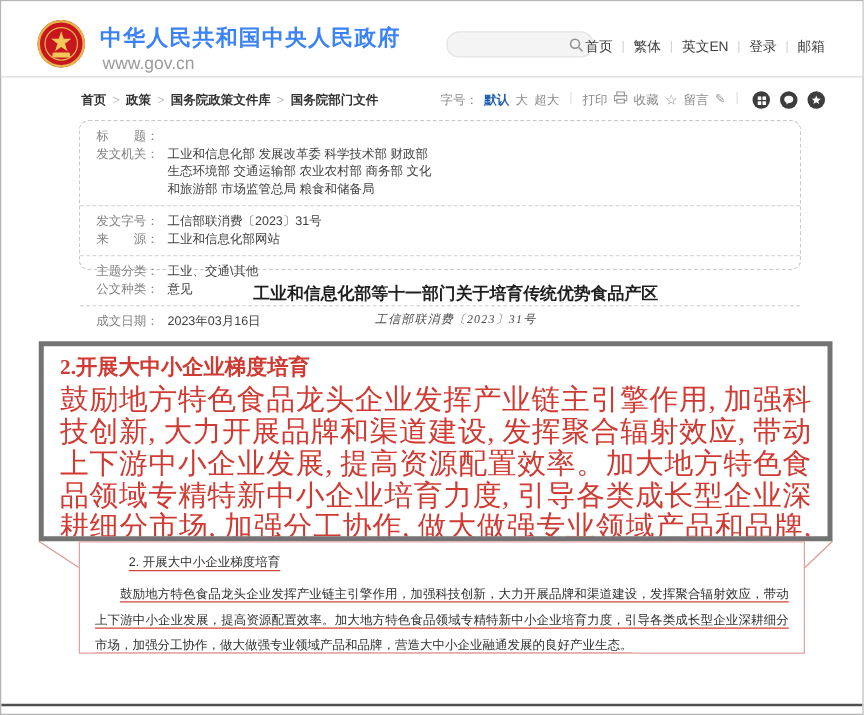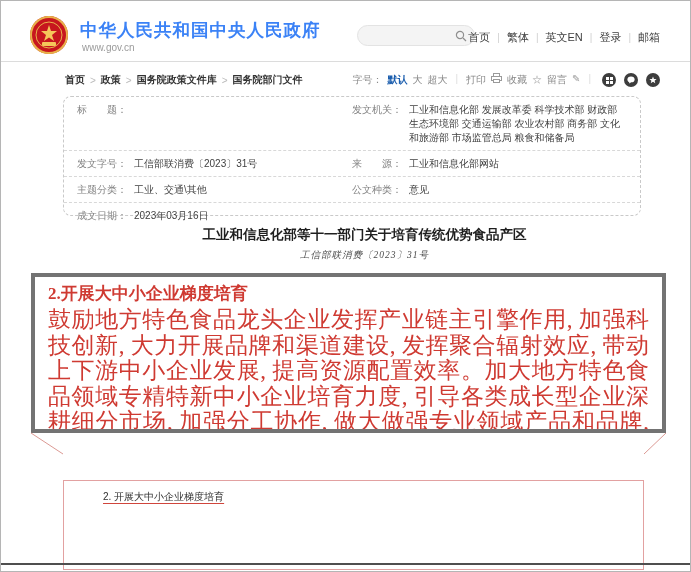--- a/index.html
+++ b/index.html
@@ -6,21 +6,21 @@
   html,body { background:#fff; }
   body { font-family:"Liberation Sans", sans-serif; }
   .frame{ position:relative; width:691px; height:572px; background:#fff;
           border:1px solid #b5b5b5; overflow:hidden; }
 
   
   .header{ position:absolute; top:0; left:0; right:0; height:60px; background:#fff; }
   .emblem{ position:absolute; left:28px; top:14px; width:40px; height:40px; }
   .site-title{ position:absolute; left:79px; top:17px; font-size:17.5px; font-weight:bold;
                color:#3b82f6; letter-spacing:1px; }
-  .site-url{ position:absolute; left:81px; top:41px; font-size:10px; color:#9b9b9b; }
+  .site-url{ position:absolute; left:81px; top:41px; font-size:14px; color:#9b9b9b; }
   .search{ position:absolute; left:356px; top:24px; width:118px; height:21px;
            background:#f4f4f4; border:1px solid #e3e3e3; border-radius:11px;
            display:flex; align-items:center; justify-content:flex-end; padding-right:7px; cursor:pointer;}
   .nav{ position:absolute; right:30px; top:29px; font-size:11px; color:#3d3d3d;
         display:flex; align-items:center; gap:7px; }
   .nav .sep{ color:#d0d0d0; font-size:10px; }
   .nav a{ color:#3d3d3d; text-decoration:none; cursor:pointer; }
   .hdr-divider{ position:absolute; top:60px; left:0; right:0; height:1px; background:#dcdcdc; }
 
   
@@ -32,21 +32,21 @@
   .tools{ display:flex; align-items:flex-start; gap:5px; font-size:10px; color:#8a8a8a;margin-left:12px; }
   .tools .opt-active{ color:#1c5eae; font-weight:bold; }
   .tools .tsep{ color:#ddd; padding:0 3px; }
   .tools .ticon{ color:#9a9a9a; font-size:10px; }
   .share-circle{ width:14px; height:14px; border-radius:50%; background:#3d3d3d; color:#fff;
                  display:inline-flex; align-items:center; justify-content:center; margin-left:3px; cursor:pointer;}
 
   
   .meta{ position:absolute; left:62px; top:95px; width:578px; height:120px;
          border:1px dashed #c9c9c9; border-radius:8px; background:#fff; font-size:10px; }
-  .meta-row{ display:flex; padding:6px 13px 5px; border-bottom:1px dashed #d8d8d8; }
+  .meta-row{ display:flex; padding:6px 13px 5px; border-bottom:1px dashed #d8d8d8;flex-direction:column; }
   .meta-row:last-child{ border-bottom:none; }
   .meta-cell{ display:flex; width:50%; line-height:14px; }
   .meta-label{ color:#828282; flex:0 0 57px; white-space:nowrap; }
   .meta-value{ color:#3f3f3f; }
 
   
   .doc-head{ position:absolute; left:0; right:0; top:225px; text-align:center;
              font-family:"Liberation Serif", serif;padding-left:38px; }
   .doc-title{ font-size:13.5px; font-weight:bold; color:#1f1f1f; line-height:18px; }
   .doc-number{ margin-top:5px; font-size:9.5px; font-style:italic; color:#4a4a4a; letter-spacing:1px;}
@@ -54,21 +54,21 @@
   
   .callout{ position:absolute; left:30px; top:272px; width:635px; height:160px;
             border:4px solid #737373; background:#fff; padding:4px 13px 6px;
             color:#cf3a32; font-family:"Liberation Serif", serif; overflow:hidden; }
   .callout-heading{ font-size:17px; font-weight:bold; line-height:26px; }
   .callout-body{ font-size:23px; line-height:25.5px; text-align:justify; }
 
   .funnel{ position:absolute; left:28px; top:431px; width:640px; height:23px; pointer-events:none; }
 
   
-  .excerpt{ position:absolute; left:62px; top:479px; width:581px; height:90px;
+  .excerpt{ position:absolute; left:62px; top:432px; width:581px; height:90px;
             border:1px solid #e2a1a1; background:#fff; padding:9px 12px 6px;
             font-size:10px; color:#2f2f2f; overflow:hidden; }
   .excerpt-heading{ margin-left:27px; }
   .excerpt-heading span, .excerpt-body span{
       text-decoration:underline; text-decoration-color:#d0453c; text-underline-offset:3px; }
   .excerpt-body{ margin-top:9px; text-indent:2em; text-align:justify; line-height:20.5px; }
 
   .footer-line{ position:absolute; left:0; right:0; top:562px; height:2px; background:#4f4f4f; }
 </style>
 </head>
@@ -207,16 +207,19 @@
 
   <svg class="funnel" viewBox="0 0 640 23" data-interactable="false">
     <line x1="2" y1="1" x2="34" y2="22" stroke="#dc9a94" stroke-width="1"></line>
     <line x1="637" y1="1" x2="615" y2="22" stroke="#dc9a94" stroke-width="1"></line>
   </svg>
 
   <div class="excerpt" data-interactable="false">
     <div class="excerpt-heading" data-interactable="false">
       <span data-interactable="false">2.  开展大中小企业梯度培育</span>
     </div>
+    <div class="excerpt-body" data-interactable="false">
+      <span data-interactable="false">鼓励地方特色食品龙头企业发挥产业链主引擎作用，加强科技创新，大力开展品牌和渠道建设，发挥聚合辐射效应，带动上下游中小企业发展，提高资源配置效率。加大地方特色食品领域专精特新中小企业培育力度，引导各类成长型企业深耕细分市场，加强分工协作，做大做强专业领域产品和品牌，营造大中小企业融通发展的良好产业生态。</span>
+    </div>
   </div>
 
   <div class="footer-line" data-interactable="false"></div>
 </div>
 
 </body></html>

